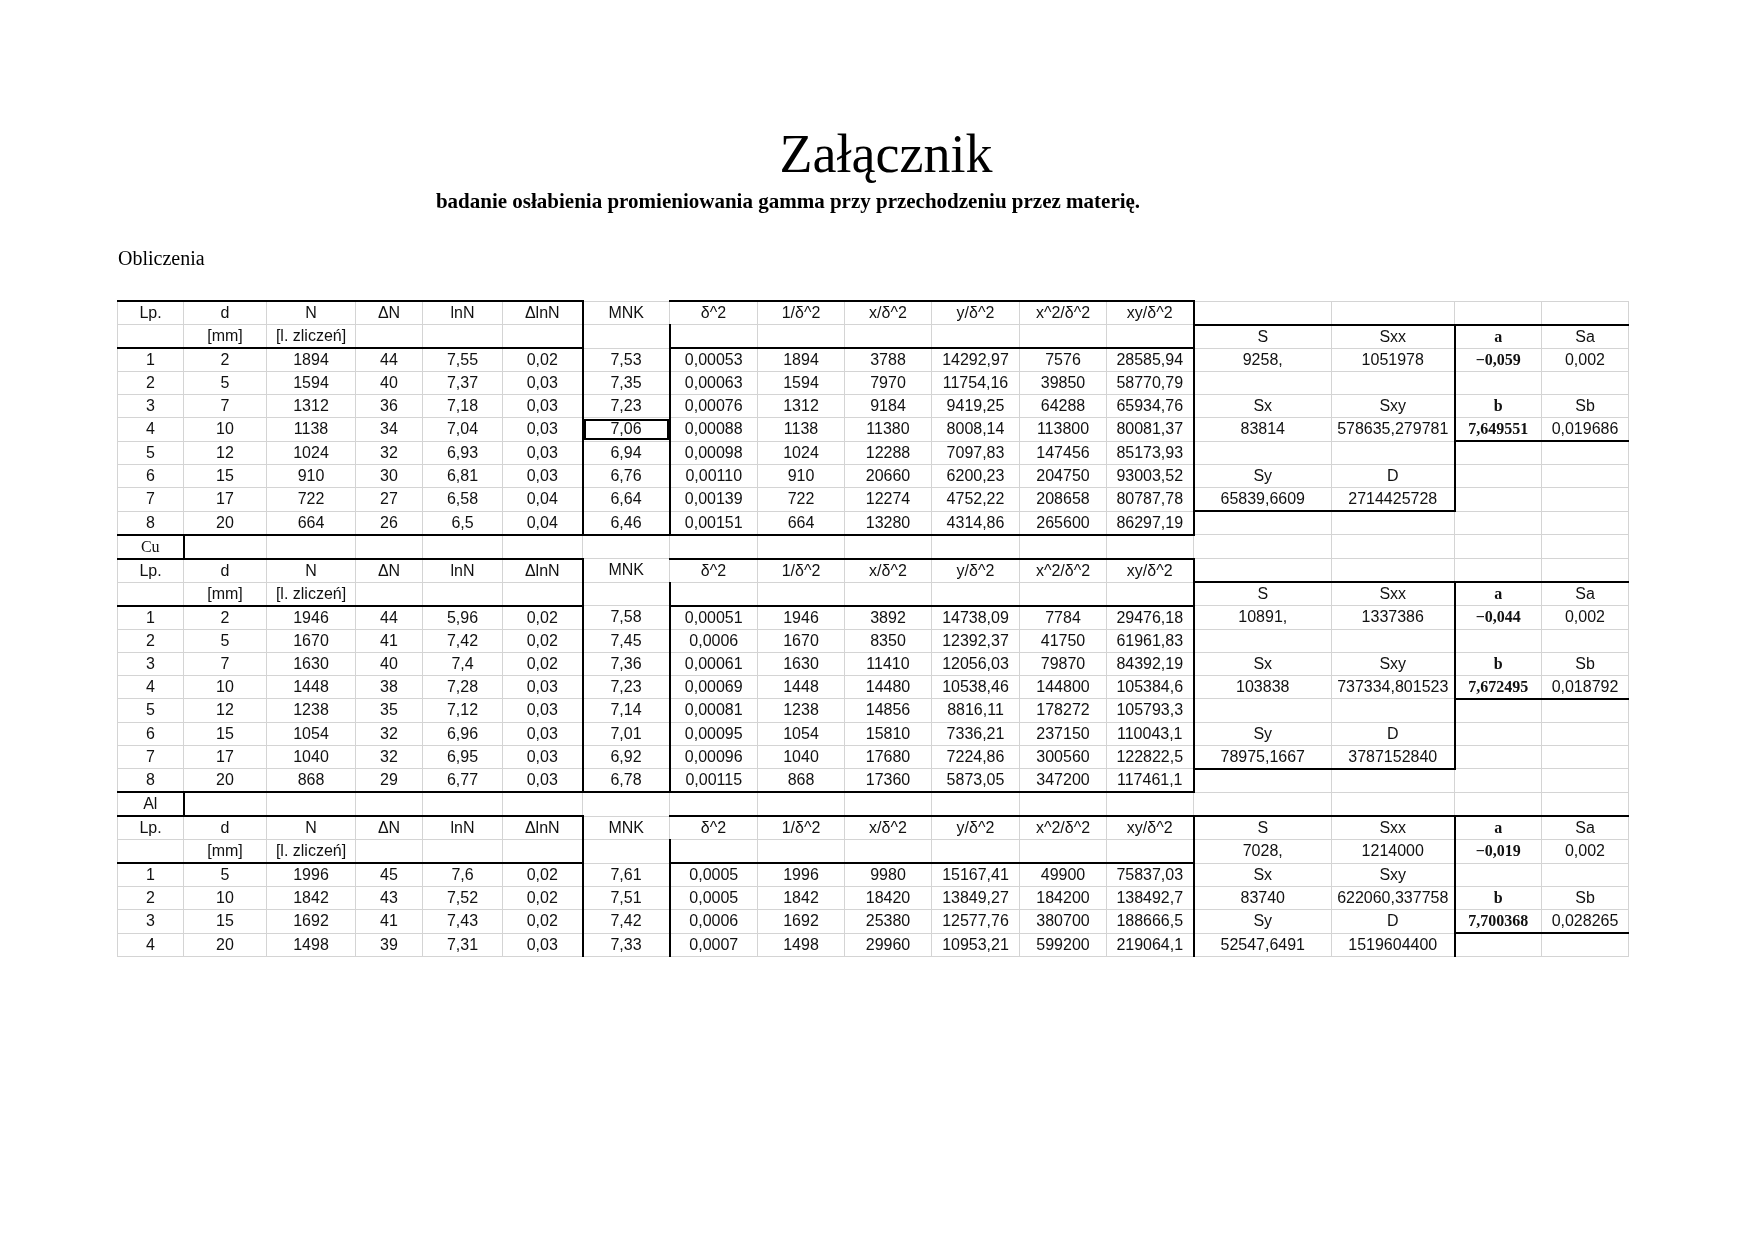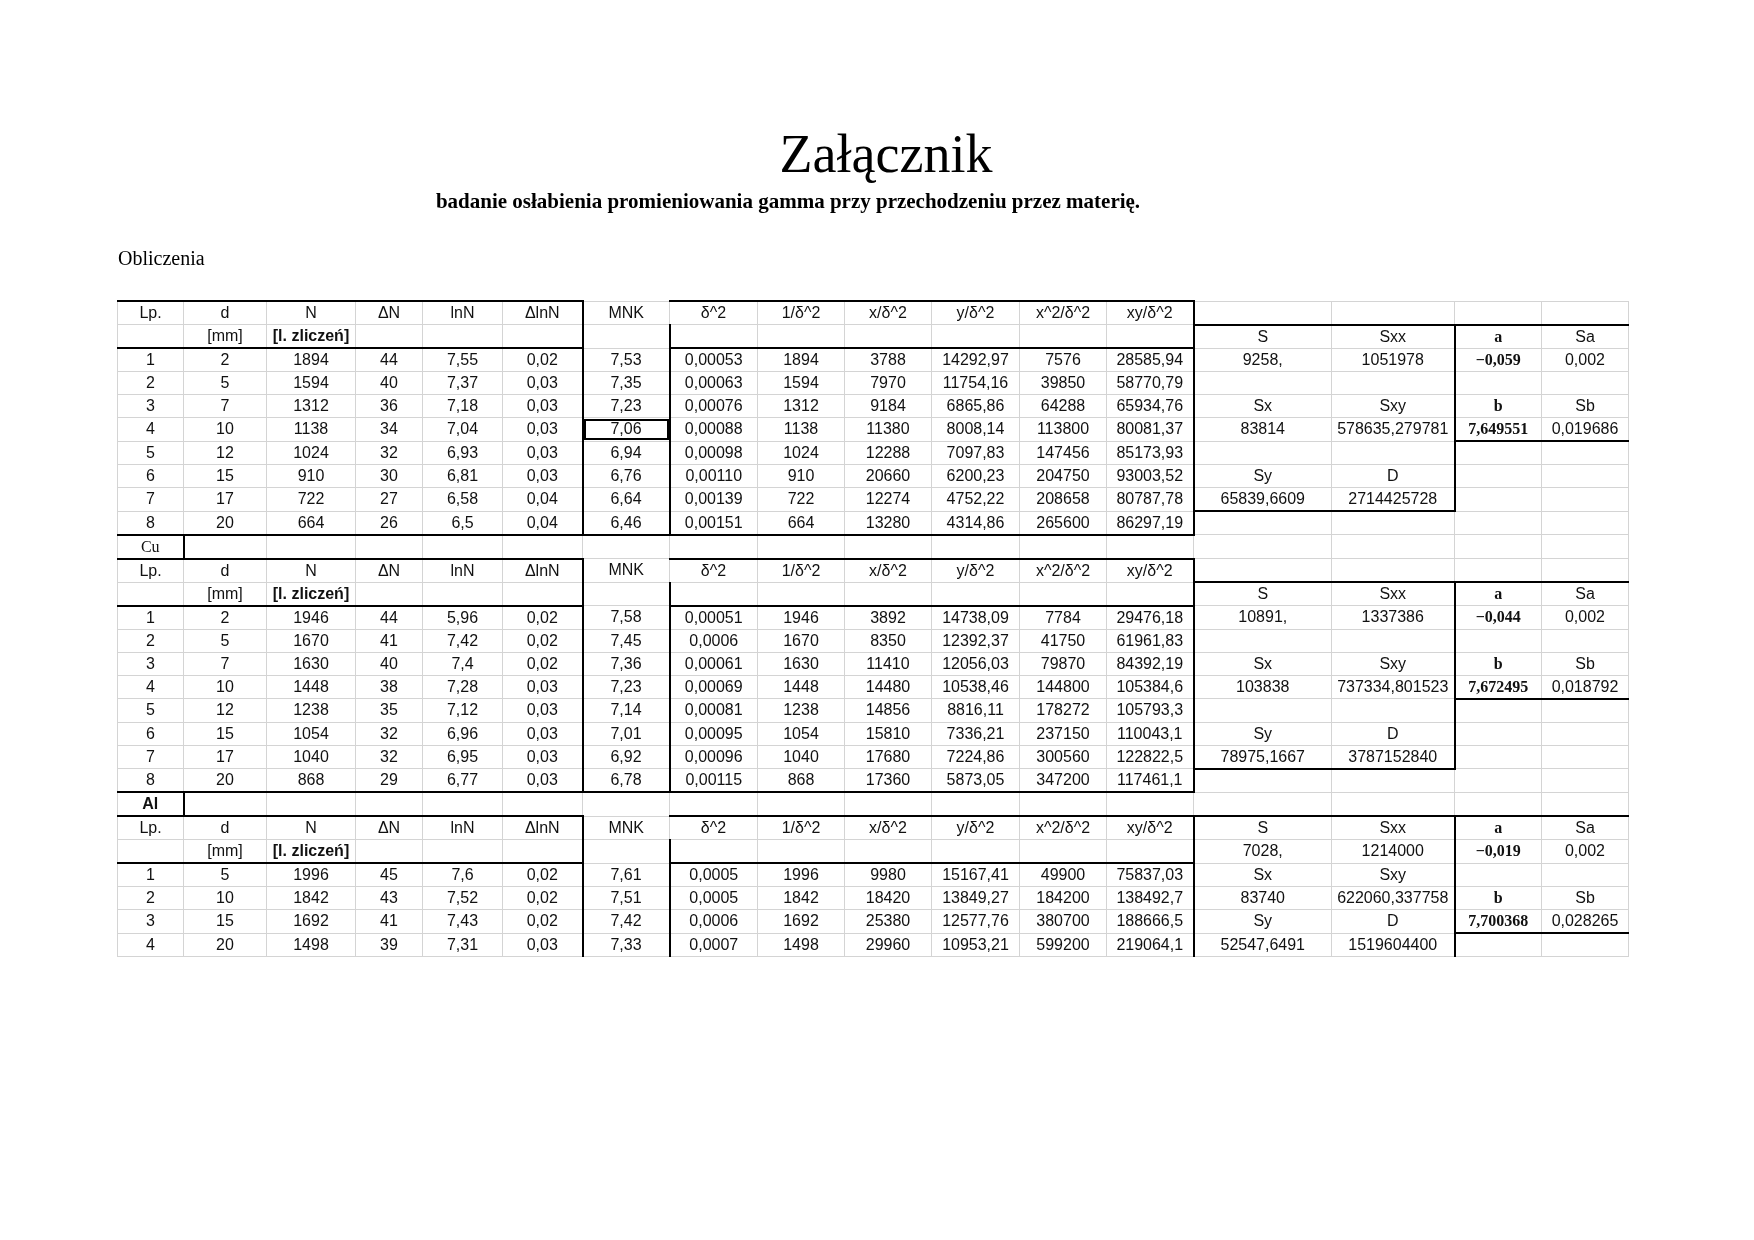--- a/index.html
+++ b/index.html
@@ -4,22 +4,22 @@
 <style>
   html, body { margin:0; padding:0; background:#fff; }
   body { width:1754px; height:1240px; position:relative; overflow:hidden; font-family:"Liberation Sans", sans-serif; color:#000; }
   .title { position:absolute; top:122px; left:11px; width:1750px; text-align:center; font-family:"Liberation Serif", serif; font-size:54px; line-height:64px; }
   .subtitle { position:absolute; top:188px; left:0; width:1576px; text-align:center; font-family:"Liberation Serif", serif; font-weight:bold; font-size:21px; line-height:26px; }
   .section { position:absolute; top:244px; left:118px; font-family:"Liberation Serif", serif; font-size:20px; line-height:28px; }
   table.sheet { position:absolute; left:117px; top:300px; border-collapse:collapse; table-layout:fixed; font-size:16px; }
   table.sheet td { height:22px; padding:0 2px; border:1px solid #d4d4d4; text-align:center; white-space:nowrap; overflow:hidden; line-height:22px; color:#111; }
   td.lbl-pb { color:#2020c8; text-align:left; padding-left:14px; }
   td.lbl-cu { color:#e07820; text-align:left; padding-left:14px;font-family:Liberation Serif, serif; }
-  td.lbl-al { color:#c020c0; text-align:left; padding-left:14px;font-weight:bold; }
-  td.unit-n { text-align:left;font-weight:bold; }
+  td.lbl-al { color:#c020c0; text-align:left; padding-left:14px; }
+  td.unit-n { text-align:left; }
   .b { font-weight:bold; font-family:"Liberation Serif", serif; }
   .bt { border-top:2px solid #000 !important; }
   .bb { border-bottom:2px solid #000 !important; }
   .bl { border-left:2px solid #000 !important; }
   .br { border-right:2px solid #000 !important; }
   .sel { outline:2px solid #000; outline-offset:-3px; }
 </style>
 </head>
 <body>
 
@@ -128,21 +128,21 @@
         <td>3</td>
         <td>7</td>
         <td>1312</td>
         <td>36</td>
         <td>7,18</td>
         <td class="br">0,03</td>
         <td>7,23</td>
         <td class="bl">0,00076</td>
         <td>1312</td>
         <td>9184</td>
-        <td>6865,86</td>
+        <td>9419,25</td>
         <td>64288</td>
         <td class="br">65934,76</td>
         <td>Sx</td>
         <td>Sxy</td>
         <td class="bl b">b</td>
         <td>Sb</td>
       </tr>
       <tr>
         <td>4</td>
         <td>10</td>

